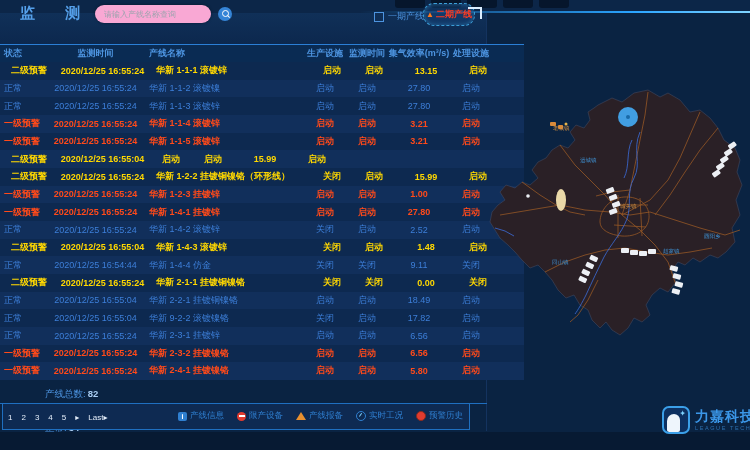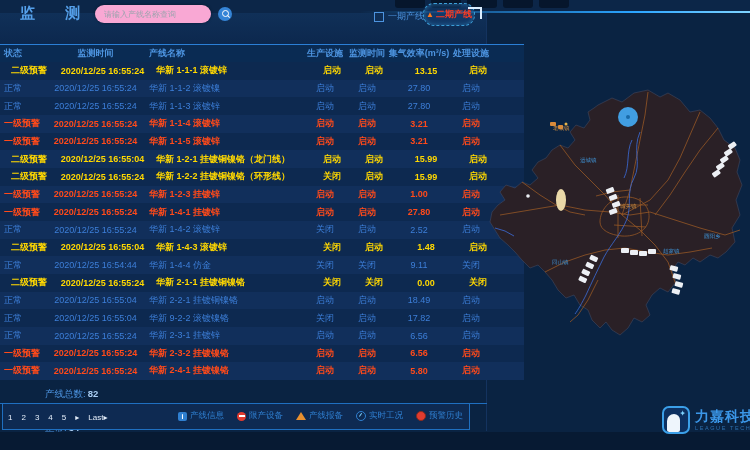--- a/index.html
+++ b/index.html
@@ -165,21 +165,20 @@
           <span class="c-time">2020/12/25 16:55:24</span>
           <span class="c-name">华新 1-1-5 滚镀锌</span>
           <span class="c-sw">启动</span>
           <span class="c-sw">启动</span>
           <span class="c-eff">3.21</span>
           <span class="c-sw">启动</span>
         </div>
         <div class="row warn2 even">
           <span class="c-status">二级预警</span>
           <span class="c-time">2020/12/25 16:55:04</span>
-          <span class="c-name">华新 1-2-1 挂镀铜镍铬（龙门线）</span>
           <span class="c-sw">启动</span>
           <span class="c-sw">启动</span>
           <span class="c-eff">15.99</span>
           <span class="c-sw">启动</span>
         </div>
         <div class="row warn2 odd">
           <span class="c-status">二级预警</span>
           <span class="c-time">2020/12/25 16:55:24</span>
           <span class="c-name">华新 1-2-2 挂镀铜镍铬（环形线）</span>
           <span class="c-sw">关闭</span>

